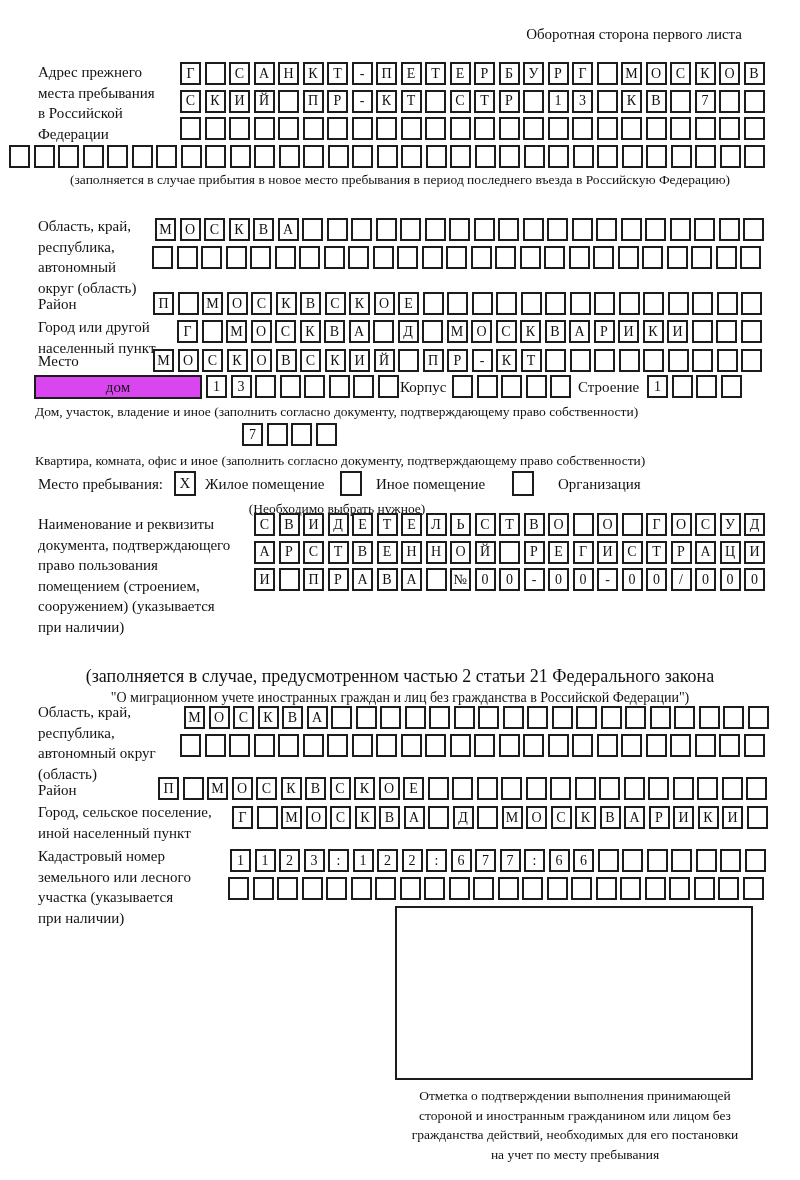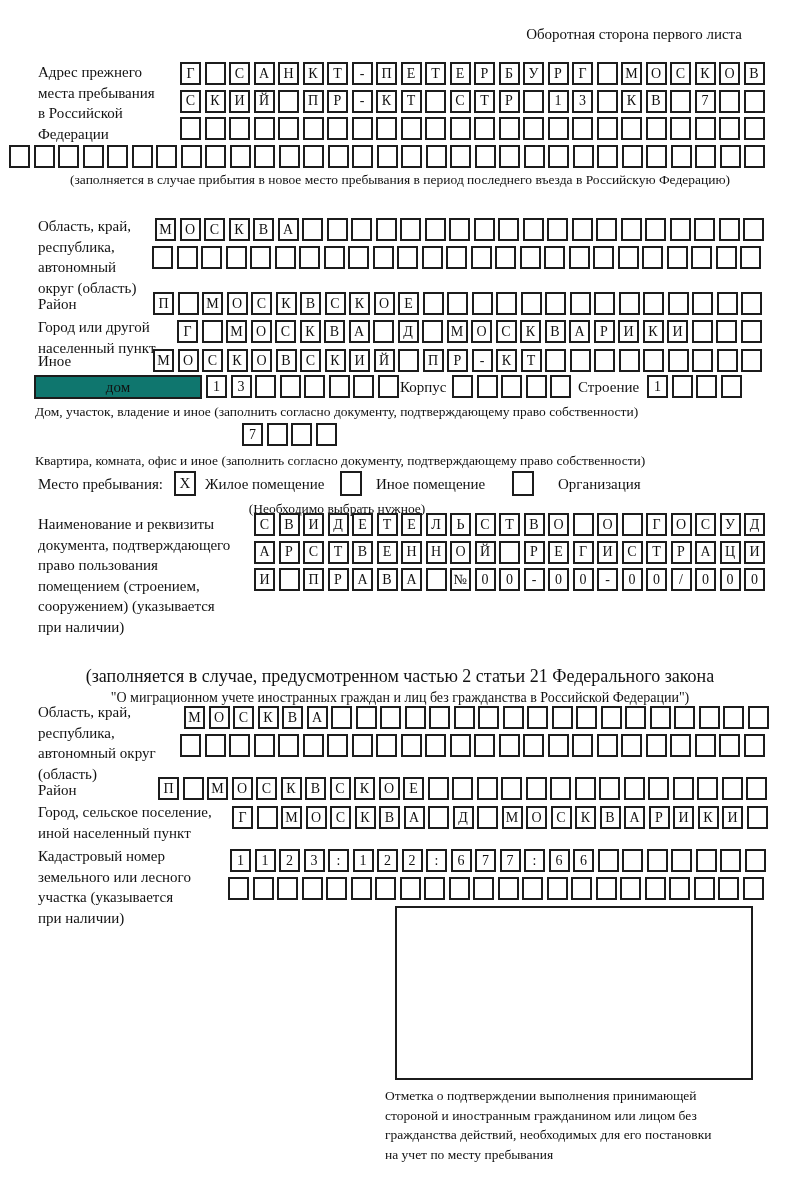--- a/index.html
+++ b/index.html
@@ -13,21 +13,21 @@
   .center{left:0;width:800px;text-align:center;}
   .bold{font-weight:bold;}
   .grid{position:absolute;display:flex;gap:3.5px;}
   .cell{
     flex:0 0 21px;width:21px;height:23px;box-sizing:border-box;
     border:2px solid #1c1c1c;display:flex;align-items:center;justify-content:center;
     font-size:14px;line-height:1;background:#fff;
   }
   .labelbox{
     position:absolute;box-sizing:border-box;border:2px solid #1c1c1c;
-    display:flex;align-items:center;justify-content:center;font-size:15px;background:#0f766e;
+    display:flex;align-items:center;justify-content:center;font-size:15px;background:#d946ef;
   }
   .cbox{
     position:absolute;width:22px;height:25px;box-sizing:border-box;border:2px solid #1c1c1c;
     display:flex;align-items:center;justify-content:center;font-size:15px;background:#fff;
   }
   .bigbox{position:absolute;box-sizing:border-box;border:2px solid #1c1c1c;background:#fff;}
   .inline15{font-size:15px;line-height:20px;}
 </style>
 </head>
 <body>
@@ -264,21 +264,21 @@
       <span class="cell">А</span>
       <span class="cell">Р</span>
       <span class="cell">И</span>
       <span class="cell">К</span>
       <span class="cell">И</span>
       <span class="cell"></span>
       <span class="cell"></span>
       <span class="cell"></span>
     </div>
 
-  <div class="abs lbl" style="top:351px;left:38px;">Иное</div>
+  <div class="abs lbl" style="top:351px;left:38px;">Место</div>
   <div class="grid" style="top:349px;left:153px;">
       <span class="cell">М</span>
       <span class="cell">О</span>
       <span class="cell">С</span>
       <span class="cell">К</span>
       <span class="cell">О</span>
       <span class="cell">В</span>
       <span class="cell">С</span>
       <span class="cell">К</span>
       <span class="cell">И</span>
@@ -584,18 +584,18 @@
       <span class="cell"></span>
       <span class="cell"></span>
       <span class="cell"></span>
       <span class="cell"></span>
       <span class="cell"></span>
       <span class="cell"></span>
       <span class="cell"></span>
     </div>
 
   <div class="bigbox" style="top:906px;left:395px;width:358px;height:174px;"></div>
-  <div class="abs cap" style="top:1086px;left:385px;width:380px;white-space:pre-line;line-height:19.5px;">Отметка о подтверждении выполнения принимающей
+  <div class="abs cap" style="top:1086px;left:385px;width:380px;text-align:center;white-space:pre-line;line-height:19.5px;">Отметка о подтверждении выполнения принимающей
 стороной и иностранным гражданином или лицом без
 гражданства действий, необходимых для его постановки
 на учет по месту пребывания</div>
 
 </div>
 
 </body></html>

